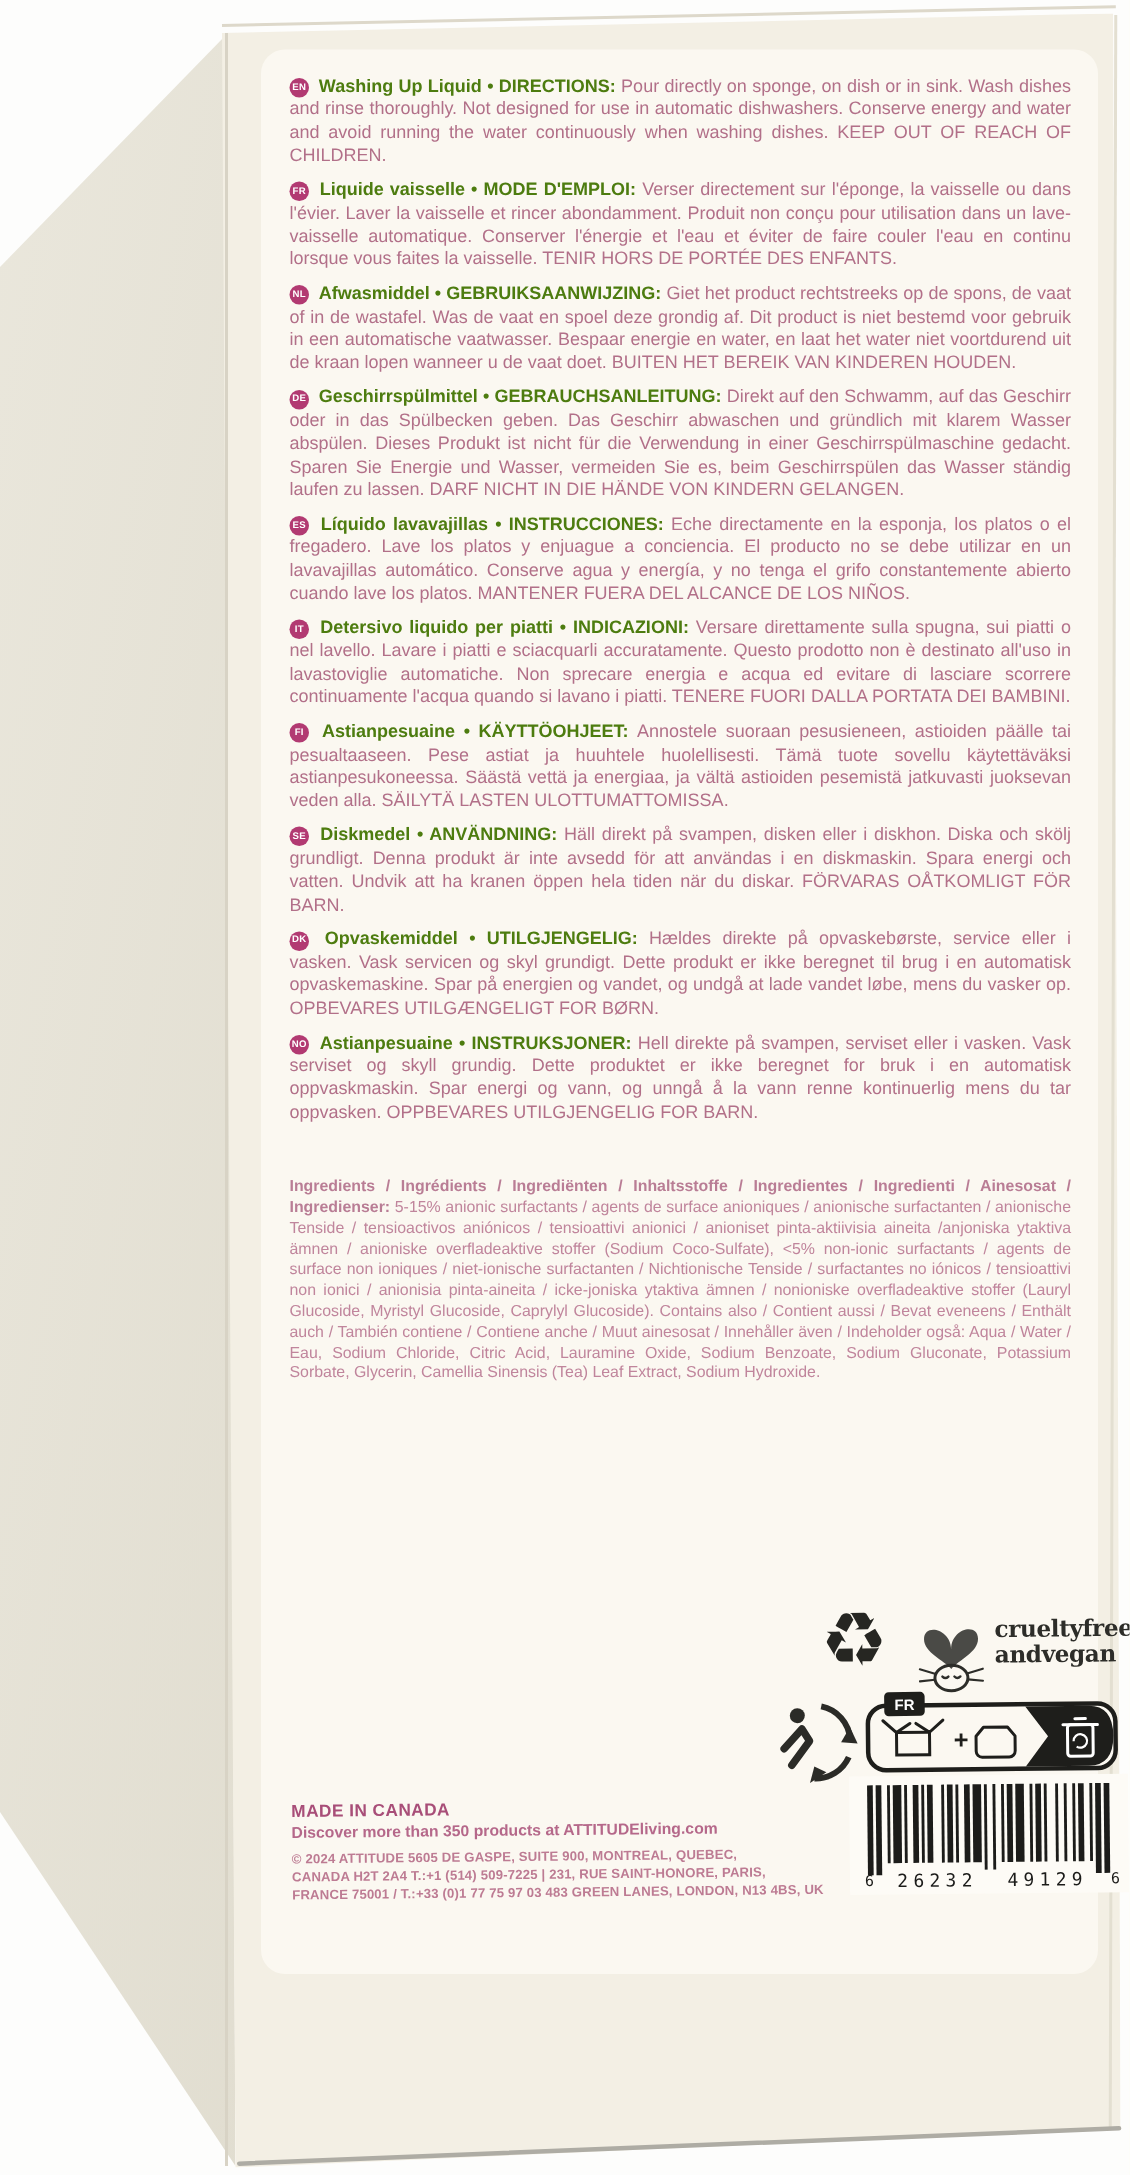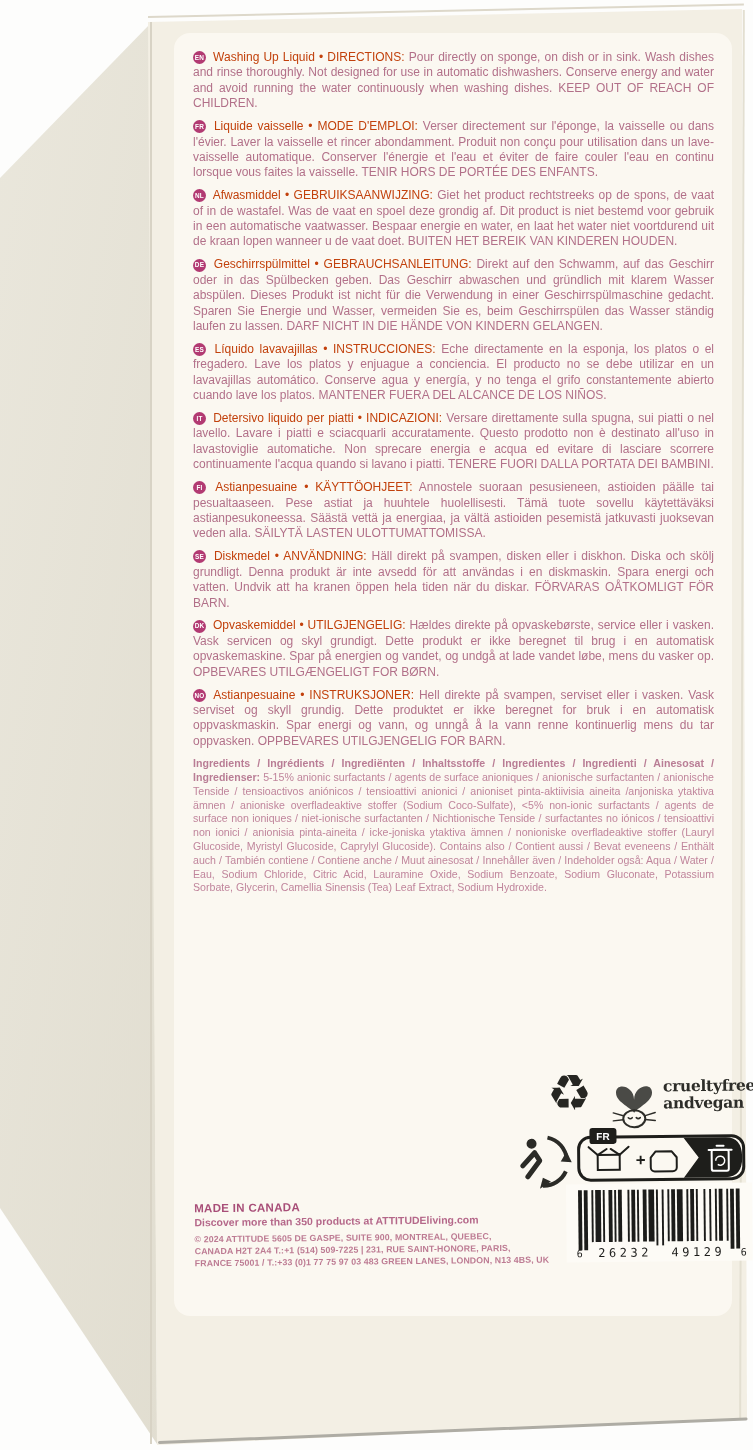--- a/index.html
+++ b/index.html
@@ -20,23 +20,23 @@
   .bottom-shadow{position:absolute;left:158px;top:1441px;width:590px;height:3px;background:#aeaca4;border-radius:2px;transform:rotate(-2.3deg);transform-origin:left center;}
 
   
   .label{position:absolute;left:174px;top:33px;width:558px;height:1283px;background:#fbf8f1;border-radius:16px;}
   .content{position:absolute;inset:0;padding:17px 18px 0 19px;box-sizing:border-box;
     color:#b27089;font-size:12px;line-height:15.4px;text-align:justify;}
 
   .lang-block{margin:0 0 7.5px 0;}
   .badge{display:inline-flex;align-items:center;justify-content:center;width:13px;height:13px;border-radius:50%;
     background:#b23a72;color:#fff;font-size:6.4px;font-weight:bold;letter-spacing:.2px;vertical-align:1px;margin-right:3px;}
-  .lead{color:#c2410c;font-weight:normal;}
+  .lead{color:#4d7c0f;font-weight:bold;}
 
-  .ingredients{margin-top:8px;font-size:10.6px;line-height:13.8px;color:#c0859c;text-align:justify;}
+  .ingredients{margin-top:36px;font-size:10.6px;line-height:13.8px;color:#c0859c;text-align:justify;}
   .ingredients .ing-head{font-weight:bold;color:#b97d95;}
 
   
   .bottom-cluster{position:absolute;left:0;top:0;width:558px;height:1283px;transform:rotate(-0.6deg);transform-origin:60% 90%;}
   .recycle{position:absolute;left:374px;top:1036px;font-size:50px;line-height:50px;color:#262622;font-family:"DejaVu Sans",sans-serif;}
   .cruelty{position:absolute;left:434px;top:1034px;display:flex;align-items:flex-start;}
   .cruelty-text{display:flex;flex-direction:column;margin-left:2px;margin-top:12px;
     font-family:"DejaVu Serif",serif;font-weight:bold;font-size:15.5px;line-height:17px;color:#2d2d29;letter-spacing:-0.3px;}
   .triman{position:absolute;left:341px;top:1099px;}
   .sorting{position:absolute;left:402px;top:1094px;}

